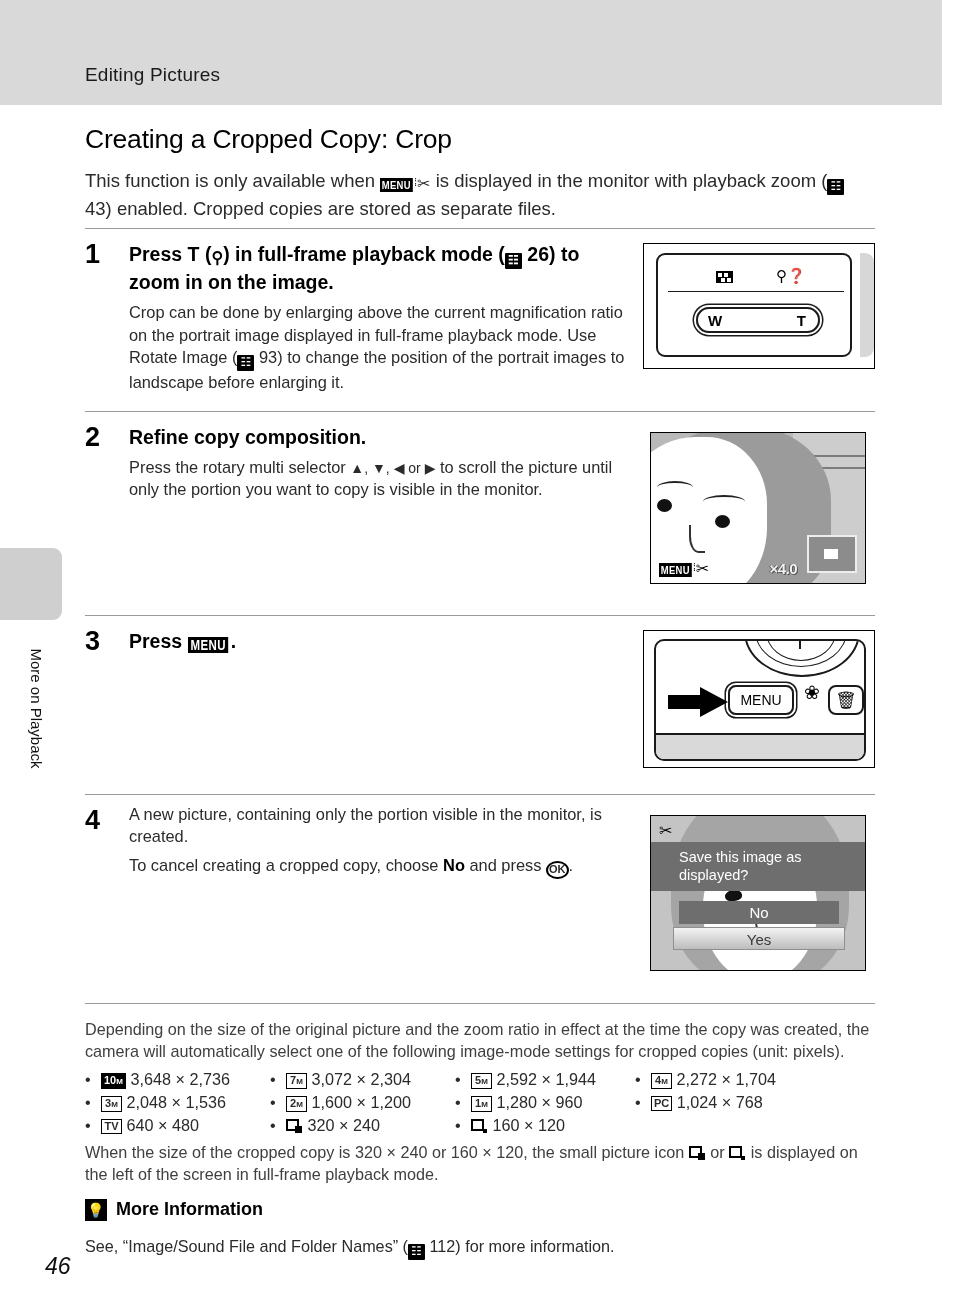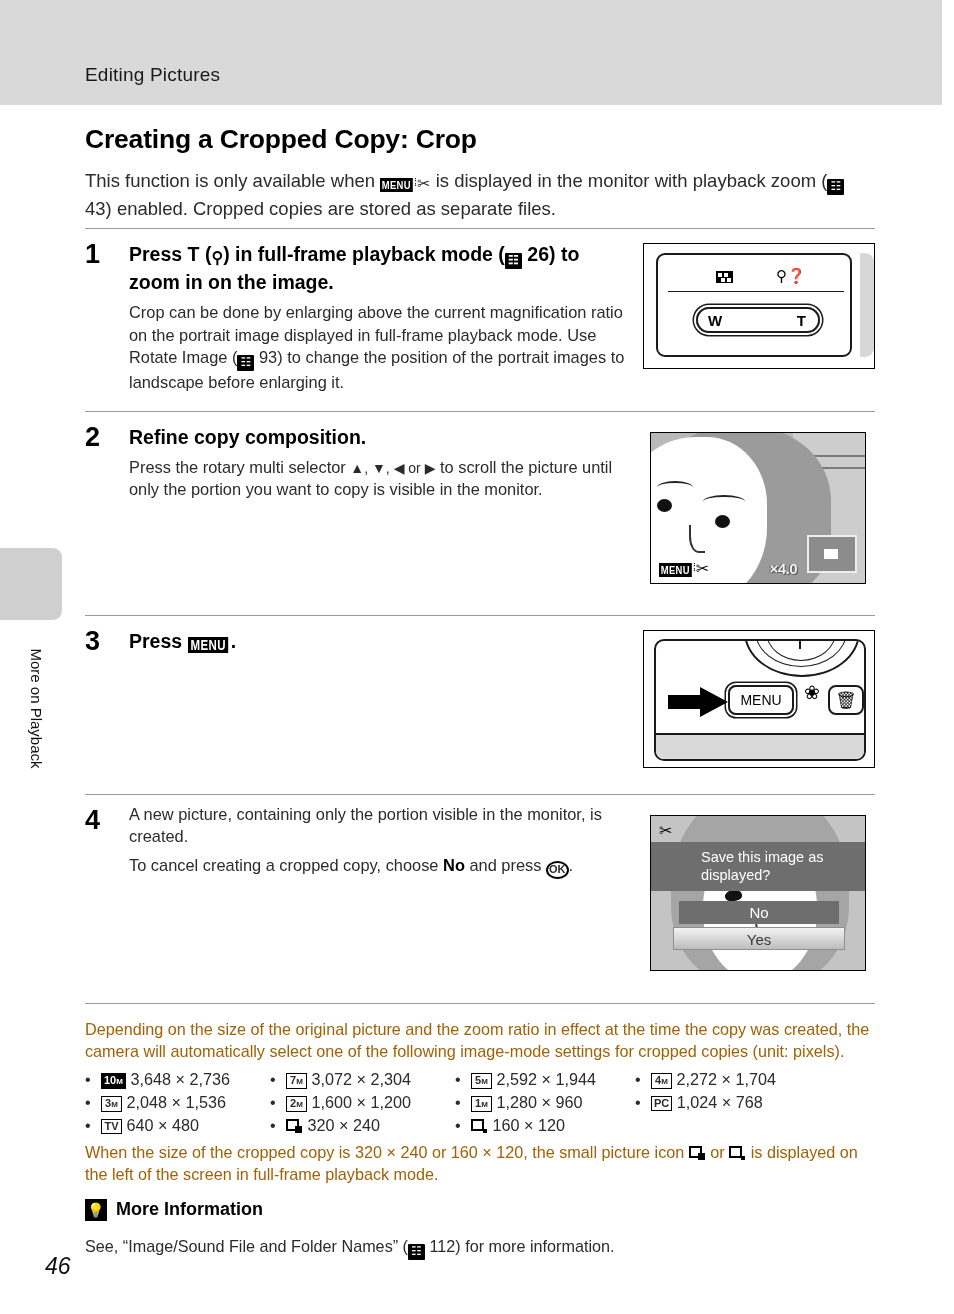--- a/index.html
+++ b/index.html
@@ -54,21 +54,21 @@
 
   
   .content {
     position: absolute;
     left: 85px; top: 110px;
     width: 790px;
   }
 
   h1.section-title {
     font-size: 26.5px;
-    font-weight: bold;
+    font-weight: normal;
     margin: 14px 0 10px 0;
     letter-spacing: -.2px;
     color: #000;
   }
 
   p.intro {
     font-size: 18.5px;
     line-height: 1.42;
     margin: 13px 0 6px 0;
     color: #2b2b2b;
@@ -377,21 +377,21 @@
     background: #fff;
     border-radius: 46% 46% 50% 50%;
   }
   .mon4 .banner {
     position: absolute; left: 0; top: 26px;
     width: 100%;
     background: #6e6e6e;
     color: #fff;
     font-size: 14.5px;
     line-height: 1.25;
-    padding: 6px 0 7px 50px;
+    padding: 6px 0 7px 28px;
     box-sizing: border-box;
   }
   .mon4 .opt-no {
     position: absolute; left: 28px; bottom: 46px;
     width: 160px; height: 23px;
     background: #6e6e6e;
     color: #fff;
     font-size: 15px;
     text-align: center;
     line-height: 23px;
@@ -407,21 +407,21 @@
     border: 1px solid #8f8f8f;
     box-sizing: border-box;
   }
   .mon4 .scissors-tag { position: absolute; left: 8px; top: 5px; font-size: 16px; }
   .mon4 .eye2 { position: absolute; width: 17px; height: 11px; background: #111; border-radius: 50% 50% 40% 40%; transform: rotate(-8deg); }
 
   
   .note {
     font-size: 16.2px;
     line-height: 1.36;
-    color: #a16207;
+    color: #404040;
     margin: 14px 0 8px 0;
   }
   .size-grid {
     display: grid;
     grid-template-columns: 185px 185px 180px 180px;
     row-gap: 4px;
     margin: 4px 0 6px 0;
     font-size: 16.2px;
     color: #2b2b2b;
   }

